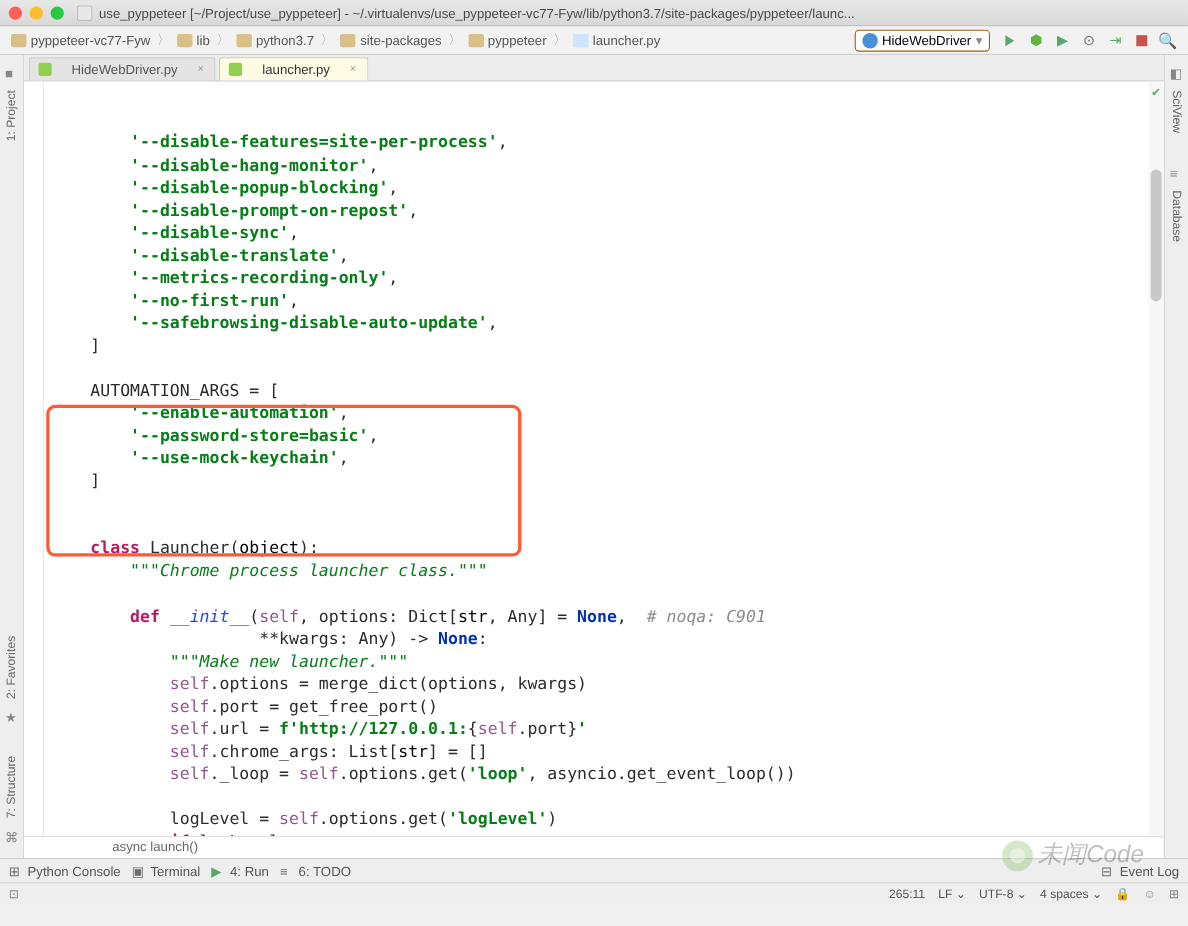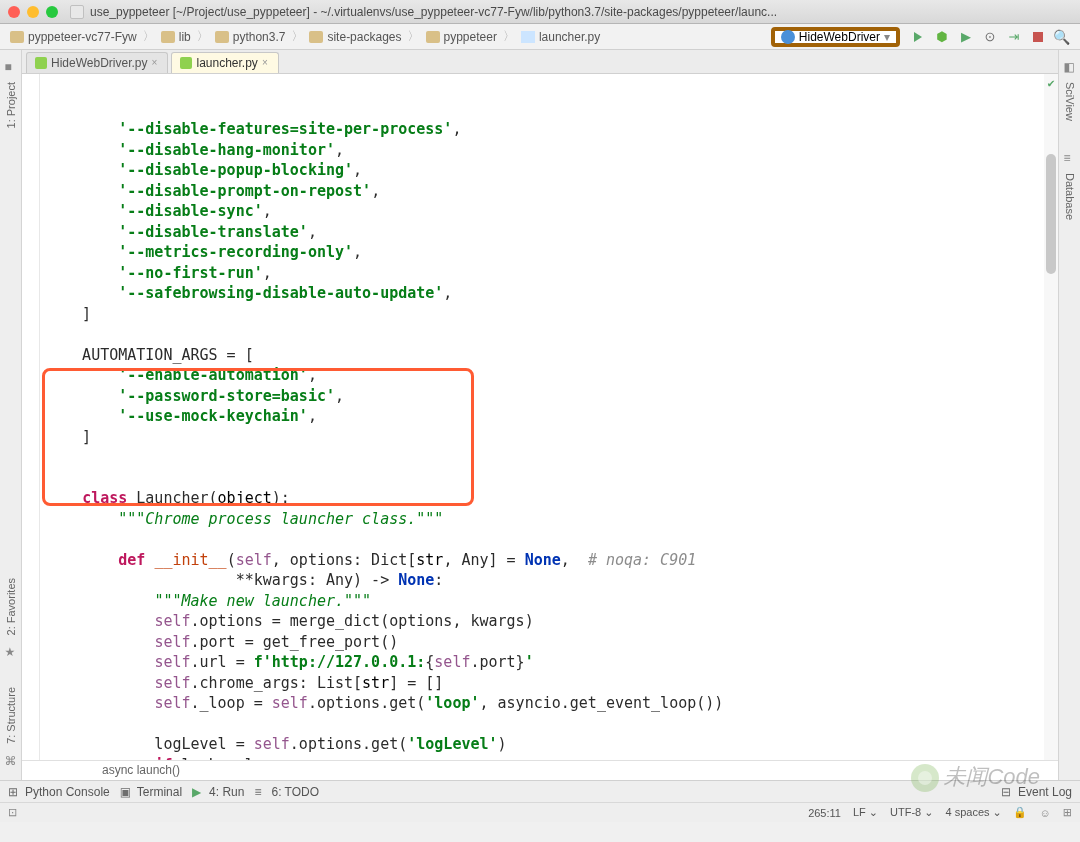--- a/index.html
+++ b/index.html
@@ -9,55 +9,55 @@
 .tdot { width: 12px; height: 12px; border-radius: 50%; }
 .tred { background: #ff5f56; } .tyellow { background: #ffbd2e; } .tgreen { background: #27c93f; }
 .title-text { font-size: 12px; color: #4a4a4a; white-space: nowrap; overflow: hidden; text-overflow: ellipsis; flex: 1; }
 .title-icon { width: 14px; height: 14px; background: #e8e8e8; border: 1px solid #c0c0c0; border-radius: 2px; margin-right: 6px; }
 
 .nav-bar { height: 26px; background: #f2f2f2; display: flex; align-items: center; padding: 0 6px; border-bottom: 1px solid #d0d0d0; }
 .crumb { display: flex; align-items: center; gap: 4px; padding: 2px 4px; font-size: 12px; color: #555; cursor: pointer; white-space: nowrap; }
 .crumb-sep { color: #aaa; padding: 0 2px; }
 .crumb-icon { width: 14px; height: 12px; background: #d9c088; border-radius: 2px; position: relative; }
 .crumb-icon.file { background: #cce5ff; border-radius: 0; }
-.run-config { display: flex; align-items: center; border: 4px solid #a16207; border-radius: 4px; padding: 1px 6px; background: #fff; height: 20px; margin: 0 6px; }
+.run-config { display: flex; align-items: center; border: 1px solid #a16207; border-radius: 4px; padding: 1px 6px; background: #fff; height: 20px; margin: 0 6px; }
 .run-icon { width: 14px; height: 14px; border-radius: 50%; background: #4a90d9; margin-right: 4px; }
 .tool-btn { width: 18px; height: 18px; margin: 0 3px; cursor: pointer; display: inline-flex; align-items: center; justify-content: center; }
 .play { width:0;height:0;border-left:8px solid #59a869;border-top:5px solid transparent;border-bottom:5px solid transparent; }
 .bug { color:#62b543; font-size:13px; }
 .stop { width:10px;height:10px;background:#c75450; }
 .arrow-gr { color:#59a869; font-size:13px; }
 .gear { color:#6e6e6e; font-size:13px; }
 .mag { color:#6e6e6e; font-size:14px; }
 
 .main { display: flex; height: calc(100% - 24px - 26px - 20px - 20px - 22px); }
 .left-gutter, .right-gutter { width: 22px; background: #eeeeee; border-right: 1px solid #d4d4d4; display: flex; flex-direction: column; align-items: center; justify-content: flex-start; padding-top: 6px; }
 .right-gutter { border-left: 1px solid #d4d4d4; border-right: none; }
 .side-label { writing-mode: vertical-rl; font-size: 11px; color: #666; margin: 6px 0; cursor: pointer; }
 .left-gutter .side-label { transform: rotate(180deg); }
 .side-icon { width: 12px; height: 12px; font-size: 12px; color: #888; margin: 4px 0; }
 
 .editor-wrap { flex: 1; display: flex; flex-direction: column; background: #fff; }
 .tabs { height: 24px; background: #ececec; display: flex; align-items: flex-end; border-bottom: 1px solid #d0d0d0; padding-left: 4px; }
-.tab { display: flex; align-items: center; gap: 4px; padding: 3px 8px; background: #e4e4e4; border: 1px solid #c8c8c8; border-bottom: none; border-radius: 3px 3px 0 0; font-size: 12px; color: #555; margin-right: 3px; cursor: pointer; }
+.tab { display: flex; align-items: center; gap: 18px; padding: 3px 8px; background: #e4e4e4; border: 1px solid #c8c8c8; border-bottom: none; border-radius: 3px 3px 0 0; font-size: 12px; color: #555; margin-right: 3px; cursor: pointer; }
 .tab.active { background: #fffae3; color: #333; }
 .tab-fi { width: 12px; height: 12px; background: #8fd14f; border-radius: 2px; }
 .tab-x { width: 8px; height: 8px; color: #999; font-size: 10px; line-height: 8px; }
 
 .code-area { flex: 1; display: flex; overflow: hidden; font-family: Menlo, Monaco, Consolas, monospace; font-size: 15px; position: relative; }
 .linenos { width: 56px; text-align: right; padding: 4px 10px 4px 4px; color: #a0a0a0; background: #fff; user-select: none; line-height: 20.5px; }
 .fold-col { width: 18px; background: #fff; border-right: 1px solid #e8e8e8; }
 .code { flex: 1; padding: 4px 6px; white-space: pre; line-height: 20.5px; color: #2b2b2b; position: relative; margin-top: 41px; }
 .kw { color: #be185d; font-weight: bold; }
 .str { color: #067d17; font-weight: bold; }
 .self { color: #94558d; }
 .cm { color: #8c8c8c; font-style: italic; }
 .doc { color: #067d17; font-style: italic; }
 .typ { color: #000; }
-.mag-init { color: #c2410c; }
+.mag-init { color: #1d4ed8; font-style: italic; }
 .none-w { color: #0033b3; font-weight: bold; }
 
 .highlight-box { position: absolute; left: 20px; top: 294px; width: 432px; height: 138px; border: 3px solid #ff5b33; border-radius: 8px; pointer-events: none; z-index: 5; }
 .scroll-track { position: absolute; right: 0; top: 0; width: 14px; height: 100%; background: #f7f7f7; }
 .scroll-thumb { position: absolute; left: 2px; width: 10px; background: #c8c8c8; border-radius: 5px; }
 .check { color: #59a869; font-size: 12px; text-align: center; padding-top: 2px; }
 
 .breadfoot { height: 20px; background: #fff; border-top: 1px solid #e0e0e0; padding: 2px 80px; font-size: 12px; color: #666; }
 .bottom-bar { height: 22px; background: #eee; border-top: 1px solid #d0d0d0; display: flex; align-items: center; gap: 10px; padding: 0 8px; font-size: 12px; color: #555; }
 .bb-item { display: flex; align-items: center; gap: 4px; cursor: pointer; }

